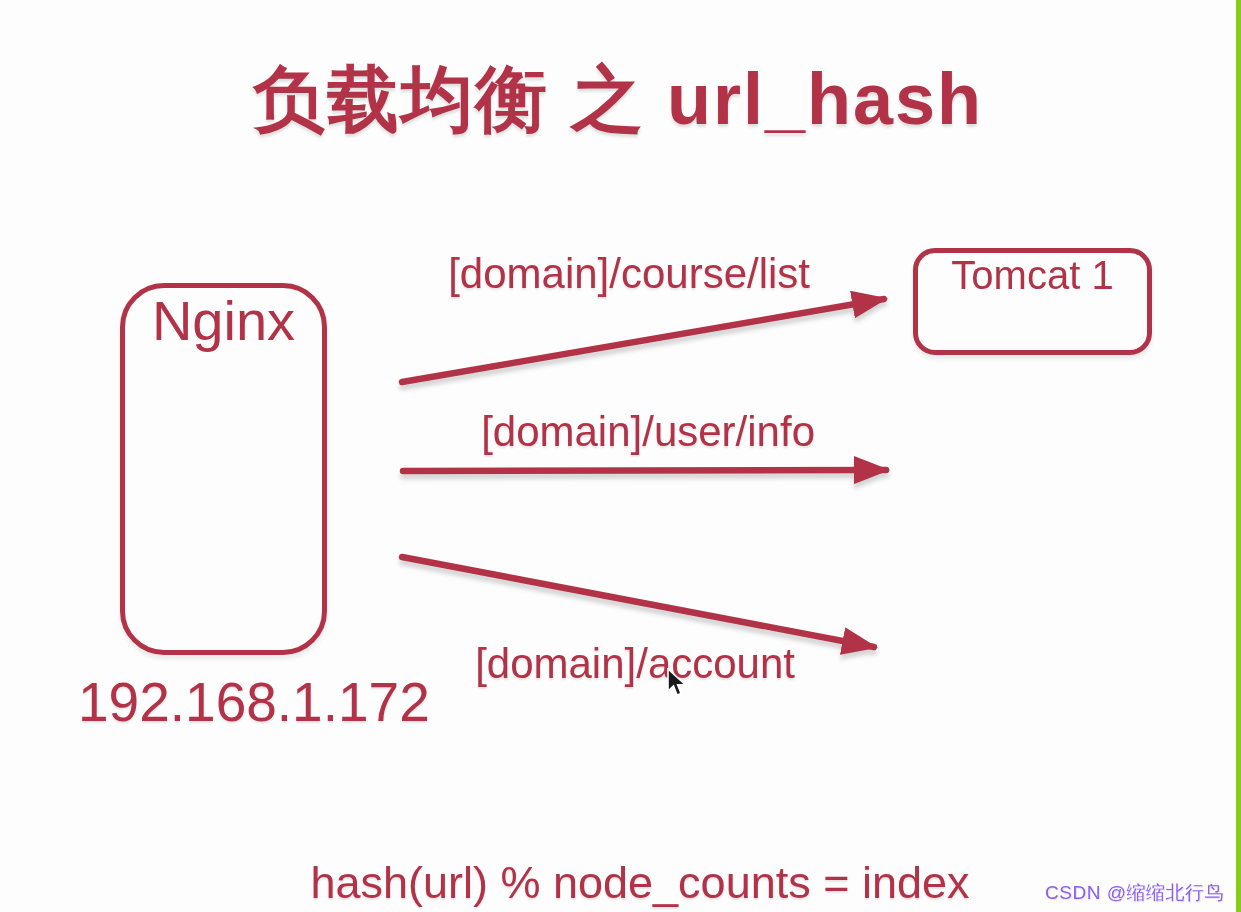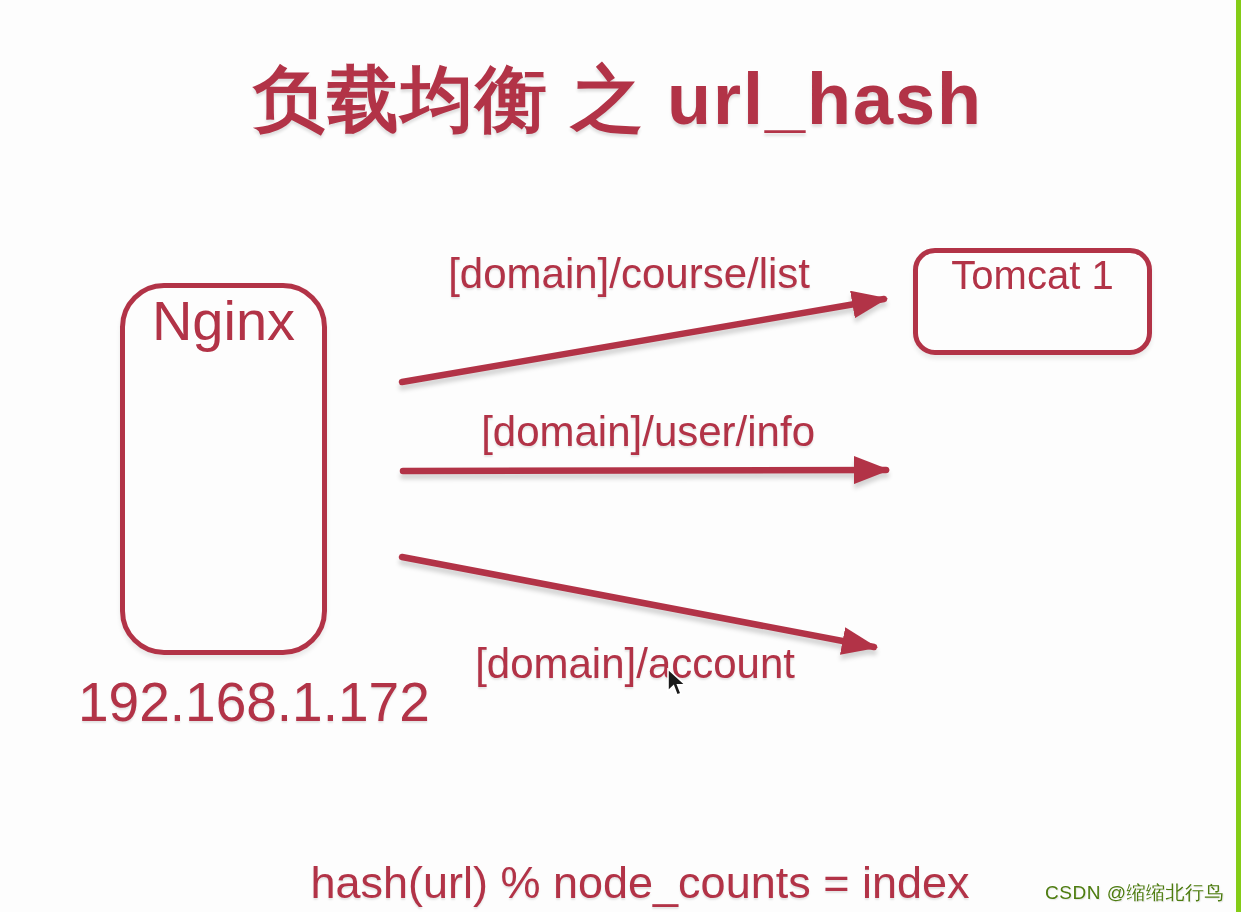--- a/index.html
+++ b/index.html
@@ -102,21 +102,21 @@
     text-shadow: 0 2px 2px rgba(0,0,0,0.10);
     white-space: nowrap;
     margin-top: 40px;
   }
 
   .watermark {
     position: absolute;
     right: 12px;
     bottom: 6px;
     font-size: 19px;
-    color: #4d7c0f;
+    color: #8b5cf6;
     letter-spacing: 0.5px;
     text-shadow: -1px -1px 0 rgba(255,255,255,0.9), 1px 1px 1px rgba(0,0,0,0.10);
     white-space: nowrap;
     margin-left: 22px;
   }
 
   .cursor {
     position: absolute;
     left: 665px;
     top: 668px;

